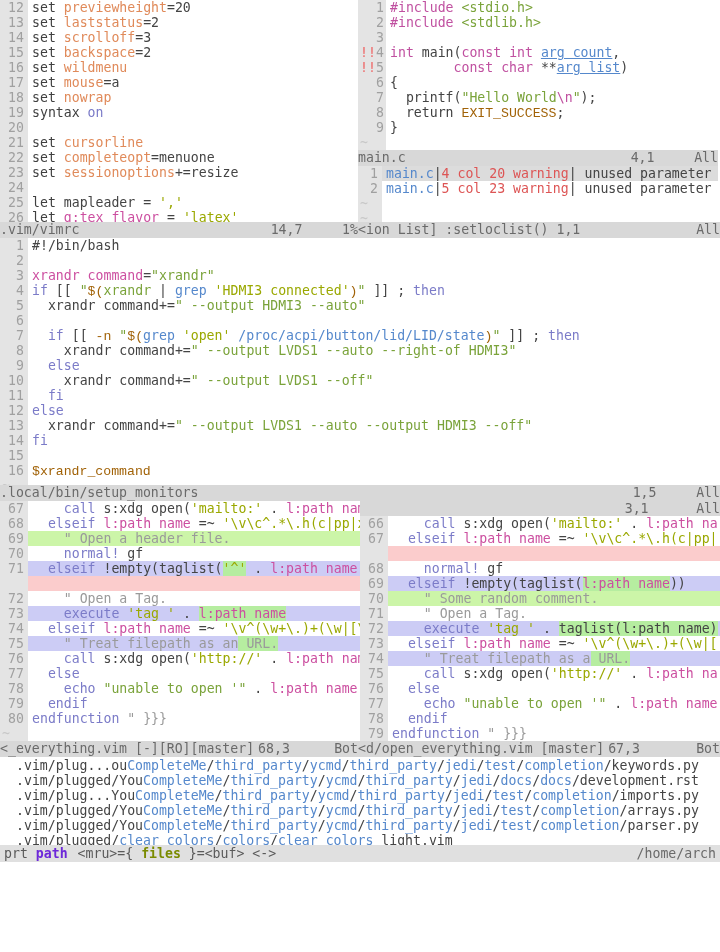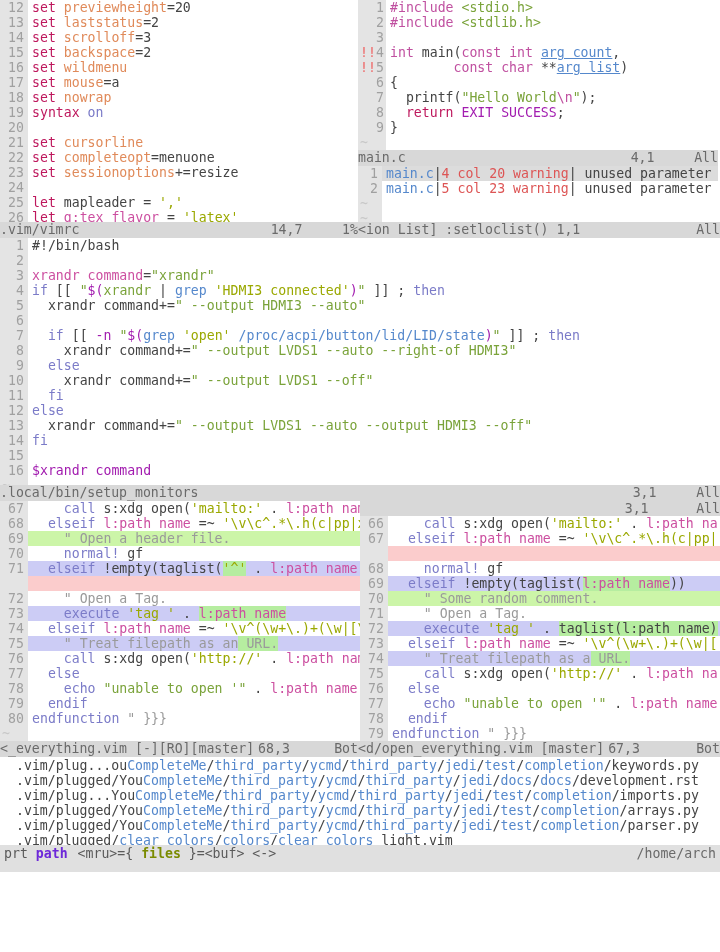--- a/index.html
+++ b/index.html
@@ -47,31 +47,31 @@
     line-height: 16px;
     white-space: pre;
     overflow: hidden;
     display: flex;
     width: 100%;
   }
   .status .sfile { padding-left: 0px; }
   .status .spos { margin-left: auto; }
 
   
-  .kw      { color: #be185d; }   
+  .kw      { color: #404040; }   
   .kw2     { color: #7b7bc8; }   
   .opt     { color: #e08a5a; }
   .str     { color: #7aa33a; }   
   .str2    { color: #9aa800; }   
   .cmt     { color: #9a9a9a; }   
   .pre     { color: #c050a0; }   
   .typ     { color: #c050a0; }   
   .var     { color: #cc4fa0; }
   .blue    { color: #5588cc; text-align: center; }
-  .orange  { color: #a21caf; }
+  .orange  { color: #a16207; font-family: Liberation Mono, monospace; }
   .red     { color: #dd5555; }
   .green   { color: #6d28d9; }
   .gray    { color: #8d8d8d; }
   .dark    { color: #444444; }
   .err     { color: #ee6666; }
   .und     { text-decoration: underline; }
 
   
   .d-add   { background: #ccf5a8; }
   .d-chg   { background: #ccccf5; }
@@ -99,21 +99,21 @@
   .diffPane { width: 360px; height: 240px; overflow: hidden; position: relative; }
   .diffLeft { }
   .diffRight { }
 
   
   .filelist { height: 88px; overflow: hidden; background:#ffffff; padding-top:1px;}
   .fl { height: 15px; white-space: pre; padding-left: 16px; }
 
   .promptbar {
     background: #e0e0e0;
-    height: 27px;
+    height: 17px;
     line-height: 17px;
     white-space: pre;
     display: flex;
     color: #5a5a5a;
   }
   .promptbar .pb-right { margin-left: auto; padding-right: 4px; color: #6a6a6a; }
   .bold { font-weight: bold; }
   .cmdline { height: 18px; line-height: 18px; white-space: pre; color: #444444; padding-left: 0px;}
   .curs-ul { border-bottom: 2px solid #444444; }
 </style>
@@ -150,21 +150,21 @@
       <span class="spos"><span>All</span></span>
     </div>
   </div>
 
   <div class="pane midPane">
     <div class="lines" id="setup-lines"><div class="ln"><span class="num w3">1</span><span class="code"><span class="dark">#!/bin/bash</span></span></div><div class="ln"><span class="num w3">2</span><span class="code"></span></div><div class="ln"><span class="num w3">3</span><span class="code"><span class="var">xrandr_command</span><span class="dark">=</span><span class="str">"xrandr"</span></span></div><div class="ln"><span class="num w3">4</span><span class="code"><span class="kw2">if </span><span class="dark">[[ </span><span class="str">"</span><span class="orange">$(</span><span class="str">xrandr </span><span class="dark">| </span><span class="blue">grep </span><span class="str2">'HDMI3 connected'</span><span class="orange">)</span><span class="str">"</span><span class="dark"> ]] ; </span><span class="kw2">then</span></span></div><div class="ln"><span class="num w3">5</span><span class="code"><span class="dark">  </span><span class="dark">xrandr_command</span><span class="dark">+=</span><span class="str">" --output HDMI3 --auto"</span></span></div><div class="ln"><span class="num w3">6</span><span class="code"></span></div><div class="ln"><span class="num w3">7</span><span class="code"><span class="dark">  </span><span class="kw2">if </span><span class="dark">[[ </span><span class="orange">-n </span><span class="str">"</span><span class="orange">$(</span><span class="blue">grep </span><span class="str2">'open'</span><span class="blue"> /proc/acpi/button/lid/LID/state</span><span class="orange">)</span><span class="str">"</span><span class="dark"> ]] ; </span><span class="kw2">then</span></span></div><div class="ln"><span class="num w3">8</span><span class="code"><span class="dark">    </span><span class="dark">xrandr_command</span><span class="dark">+=</span><span class="str">" --output LVDS1 --auto --right-of HDMI3"</span></span></div><div class="ln"><span class="num w3">9</span><span class="code"><span class="dark">  </span><span class="kw2">else</span></span></div><div class="ln"><span class="num w3">10</span><span class="code"><span class="dark">    </span><span class="dark">xrandr_command</span><span class="dark">+=</span><span class="str">" --output LVDS1 --off"</span></span></div><div class="ln"><span class="num w3">11</span><span class="code"><span class="dark">  </span><span class="kw2">fi</span></span></div><div class="ln"><span class="num w3">12</span><span class="code"><span class="kw2">else</span></span></div><div class="ln"><span class="num w3">13</span><span class="code"><span class="dark">  </span><span class="dark">xrandr_command</span><span class="dark">+=</span><span class="str">" --output LVDS1 --auto --output HDMI3 --off"</span></span></div><div class="ln"><span class="num w3">14</span><span class="code"><span class="kw2">fi</span></span></div><div class="ln"><span class="num w3">15</span><span class="code"></span></div><div class="ln"><span class="num w3">16</span><span class="code"><span class="orange">$xrandr_command</span></span></div><div class="ln"><span class="num w3 tilde" style="text-align: left; padding-left: 2px;">~</span><span class="code"></span></div></div>
   </div>
 
   <div class="status">
     <span class="sfile">.local/bin/setup_monitors</span>
-    <span class="spos"><span>3,1</span>&nbsp;&nbsp;&nbsp;&nbsp;&nbsp;<span>All</span></span>
+    <span class="spos"><span>1,5</span>&nbsp;&nbsp;&nbsp;&nbsp;&nbsp;<span>All</span></span>
   </div>
 
   <div class="diffrow">
     <div class="pane diffPane diffLeft">
       <div class="lines" id="diffleft-lines"><div class="ln"><span class="num w3">67</span><span class="code"><span class="dark">    </span><span class="kw2">call </span><span class="dark">s:xdg_open</span><span class="dark">(</span><span class="str2">'mailto:'</span><span class="dark"> . </span><span class="var">l:path_nam</span></span></div><div class="ln"><span class="num w3">68</span><span class="code"><span class="dark">  </span><span class="kw2">elseif </span><span class="var">l:path_name</span><span class="dark"> =~ </span><span class="str2">'\v\c^.*\.h(c|pp|x</span></span></div><div class="ln"><span class="num w3">69</span><span class="code d-add"><span class="dark">    </span><span class="cmt">" Open a header file.</span></span></div><div class="ln"><span class="num w3">70</span><span class="code"><span class="dark">    </span><span class="kw2">normal! </span><span class="dark">gf</span></span></div><div class="ln"><span class="num w3">71</span><span class="code d-chg"><span class="dark">  </span><span class="kw2">elseif </span><span class="dark">!empty(taglist(</span><span class="str2 d-txt">'^'</span><span class="dark"> . </span><span class="var">l:path_name</span></span></div><div class="ln"><span class="num w3"></span><span class="code d-del"></span></div><div class="ln"><span class="num w3">72</span><span class="code"><span class="dark">    </span><span class="cmt">" Open a Tag.</span></span></div><div class="ln"><span class="num w3">73</span><span class="code d-chg"><span class="dark">    </span><span class="kw2">execute </span><span class="str2">'tag '</span><span class="dark"> . </span><span class="var d-txt">l:path_name</span></span></div><div class="ln"><span class="num w3">74</span><span class="code"><span class="dark">  </span><span class="kw2">elseif </span><span class="var">l:path_name</span><span class="dark"> =~ </span><span class="str2">'\v^(\w+\.)+(\w|[\</span></span></div><div class="ln"><span class="num w3">75</span><span class="code d-chg"><span class="dark">    </span><span class="cmt">" Treat filepath as an</span><span class="cmt d-txt"> URL.</span></span></div><div class="ln"><span class="num w3">76</span><span class="code"><span class="dark">    </span><span class="kw2">call </span><span class="dark">s:xdg_open</span><span class="dark">(</span><span class="str2">'http://'</span><span class="dark"> . </span><span class="var">l:path_nam</span></span></div><div class="ln"><span class="num w3">77</span><span class="code"><span class="dark">  </span><span class="kw2">else</span></span></div><div class="ln"><span class="num w3">78</span><span class="code"><span class="dark">    </span><span class="kw2">echo </span><span class="str">"unable to open '"</span><span class="dark"> . </span><span class="var">l:path_name</span></span></div><div class="ln"><span class="num w3">79</span><span class="code"><span class="dark">  </span><span class="kw2">endif</span></span></div><div class="ln"><span class="num w3">80</span><span class="code"><span class="kw2">endfunction </span><span class="cmt">" }}}</span></span></div><div class="ln"><span class="num w3 tilde" style="text-align: left; padding-left: 2px;">~</span><span class="code"></span></div></div>
     </div>
     <div class="pane diffPane diffRight">
       <div class="lines" id="diffright-lines"><div class="status" style="height: 15px; line-height: 15px;"><span class="spos">3,1      All</span></div><div class="ln"><span class="num w3">66</span><span class="code"><span class="dark">    </span><span class="kw2">call </span><span class="dark">s:xdg_open</span><span class="dark">(</span><span class="str2">'mailto:'</span><span class="dark"> . </span><span class="var">l:path_na</span></span></div><div class="ln"><span class="num w3">67</span><span class="code"><span class="dark">  </span><span class="kw2">elseif </span><span class="var">l:path_name</span><span class="dark"> =~ </span><span class="str2">'\v\c^.*\.h(c|pp|</span></span></div><div class="ln"><span class="num w3"></span><span class="code d-del"></span></div><div class="ln"><span class="num w3">68</span><span class="code"><span class="dark">    </span><span class="kw2">normal! </span><span class="dark">gf</span></span></div><div class="ln"><span class="num w3">69</span><span class="code d-chg"><span class="dark">  </span><span class="kw2">elseif </span><span class="dark">!empty(taglist(</span><span class="var d-txt">l:path_name</span><span class="dark">))</span></span></div><div class="ln"><span class="num w3">70</span><span class="code d-add"><span class="dark">    </span><span class="cmt">" Some random comment.</span></span></div><div class="ln"><span class="num w3">71</span><span class="code"><span class="dark">    </span><span class="cmt">" Open a Tag.</span></span></div><div class="ln"><span class="num w3">72</span><span class="code d-chg"><span class="dark">    </span><span class="kw2">execute </span><span class="str2">'tag '</span><span class="dark"> . </span><span class="dark d-txt">taglist(l:path_name)</span></span></div><div class="ln"><span class="num w3">73</span><span class="code"><span class="dark">  </span><span class="kw2">elseif </span><span class="var">l:path_name</span><span class="dark"> =~ </span><span class="str2">'\v^(\w+\.)+(\w|[</span></span></div><div class="ln"><span class="num w3">74</span><span class="code d-chg"><span class="dark">    </span><span class="cmt">" Treat filepath as a</span><span class="cmt d-txt"> URL.</span></span></div><div class="ln"><span class="num w3">75</span><span class="code"><span class="dark">    </span><span class="kw2">call </span><span class="dark">s:xdg_open</span><span class="dark">(</span><span class="str2">'http://'</span><span class="dark"> . </span><span class="var">l:path_na</span></span></div><div class="ln"><span class="num w3">76</span><span class="code"><span class="dark">  </span><span class="kw2">else</span></span></div><div class="ln"><span class="num w3">77</span><span class="code"><span class="dark">    </span><span class="kw2">echo </span><span class="str">"unable to open '"</span><span class="dark"> . </span><span class="var">l:path_name</span></span></div><div class="ln"><span class="num w3">78</span><span class="code"><span class="dark">  </span><span class="kw2">endif</span></span></div><div class="ln"><span class="num w3">79</span><span class="code"><span class="kw2">endfunction </span><span class="cmt">" }}}</span></span></div></div>
     </div>
   </div>

